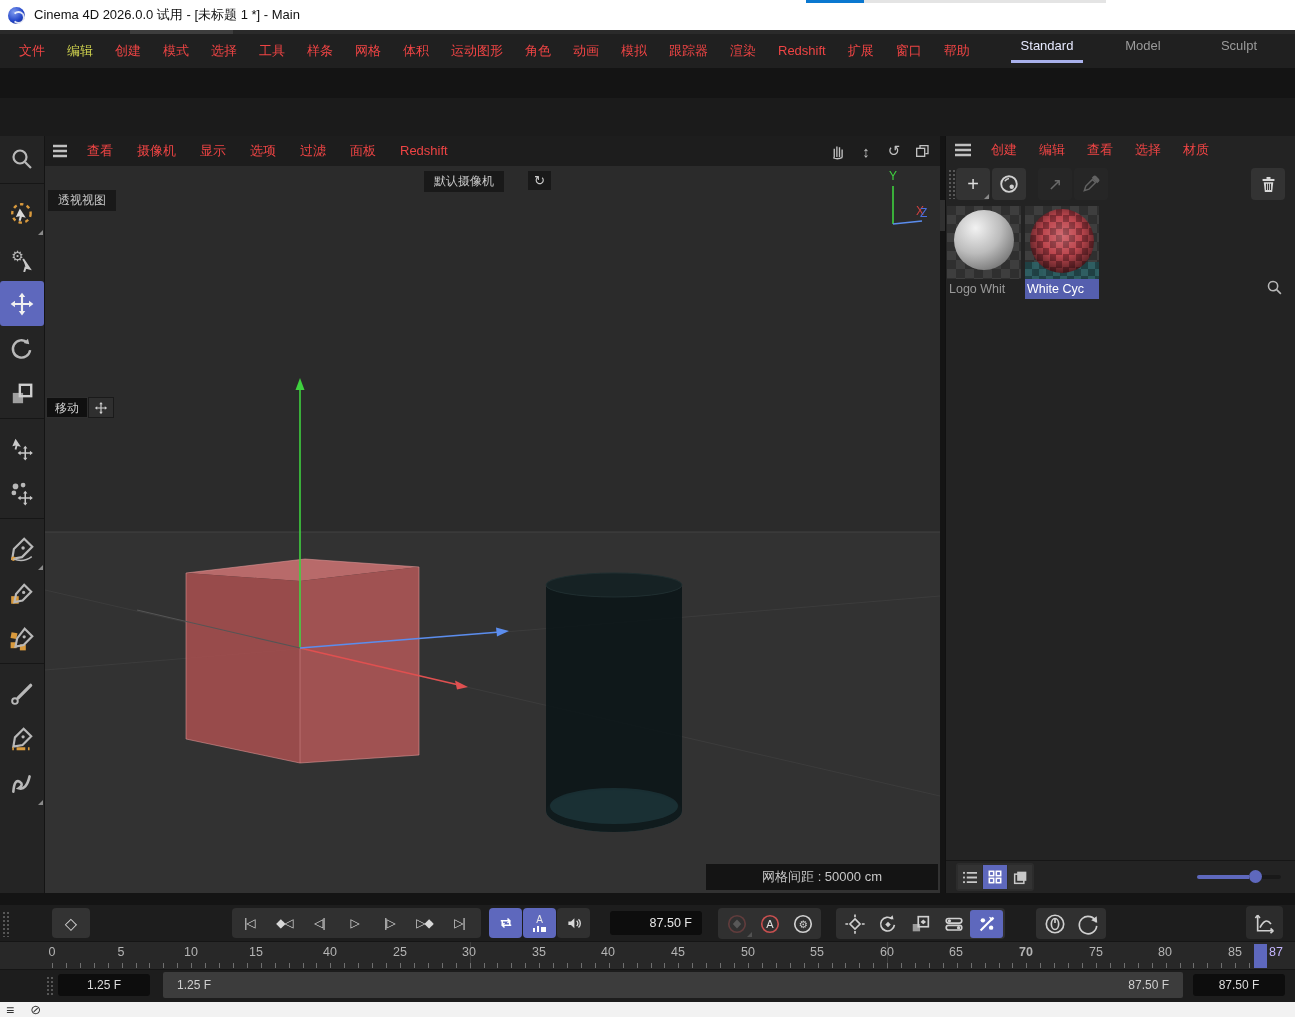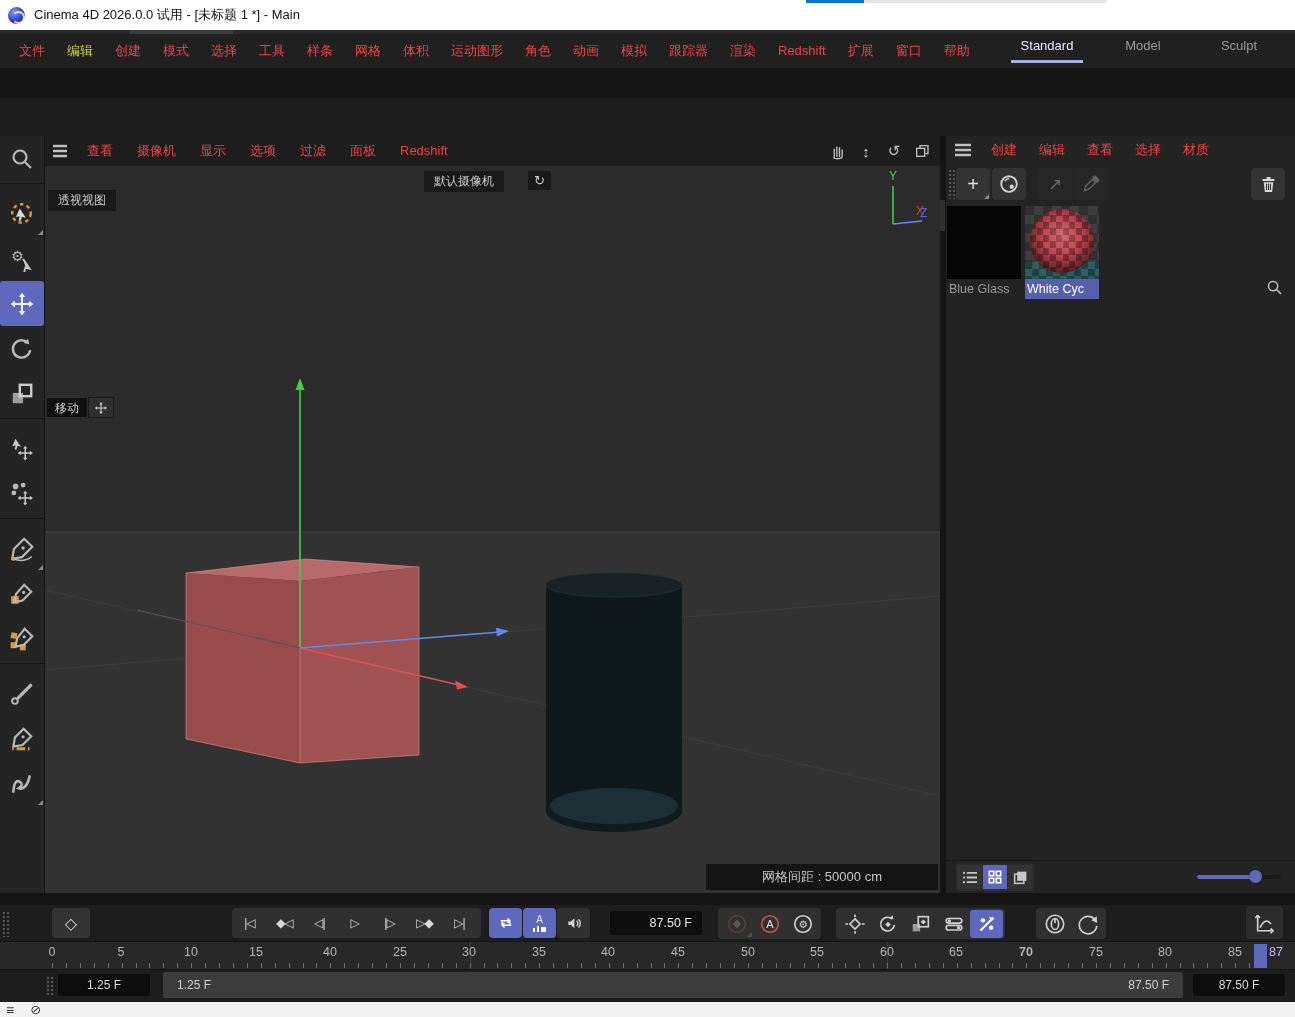--- a/index.html
+++ b/index.html
@@ -552,22 +552,24 @@
       <svg width="19" height="19" viewBox="0 0 24 24">
           <rect x="9.5" y="2.5" width="5" height="2.5" fill="#d8d8d8"></rect>
           <rect x="4.5" y="5" width="15" height="2.6" fill="#d8d8d8"></rect>
           <path d="M6 9 h12 l-1.4 12.5 h-9.2 z" fill="#d8d8d8"></path>
           <path d="M9.5 11 v8 M12 11 v8 M14.5 11 v8" stroke="#333" stroke-width="1.4"></path>
         </svg>
     </div>
   </div>
   <div id="mat-list">
     <div class="mat">
-      <div class="mat-thumb" style="background:#040404;"></div>
-      <div class="mat-name">Blue Glass</div>
+      <div class="mat-thumb checker">
+          <div class="sphere-gray"></div>
+        </div>
+      <div class="mat-name">Logo Whit</div>
     </div>
     <div class="mat">
       <div class="mat-thumb checker">
         <div class="floor-teal"></div>
         <div class="sphere-red"></div>
       </div>
       <div class="mat-name sel">White Cyc</div>
     </div>
   </div>
   <div id="mat-bottom">

